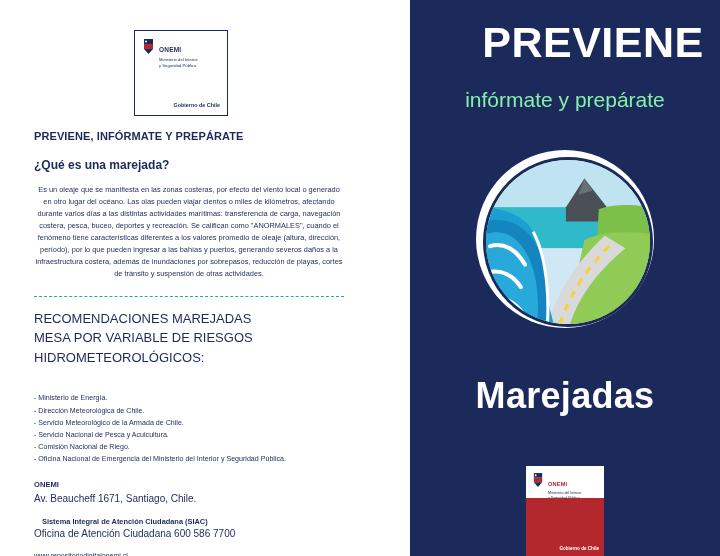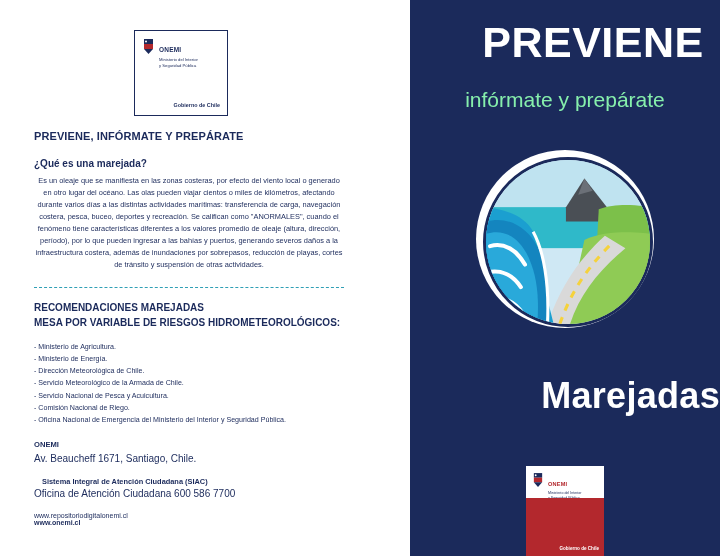--- a/index.html
+++ b/index.html
@@ -83,44 +83,44 @@
     width: 310px;
   }
   .title-main {
     font-size: 11px;
     font-weight: bold;
     color: #1b2a5b;
     letter-spacing: .1px;
     margin: 0 0 16px 0;
   }
   .subtitle {
-    font-size: 10px;
-    font-weight: bold;
-    color: #1b2a5b;
-    margin: 0 0 6px 0;
+    font-size: 12px;
+    font-weight: bold;
+    color: #1b2a5b;
+    margin: 0 0 12px 0;
   }
   .body-text {
     font-size: 7.4px;
     color: #1b2a5b;
     line-height: 1.62;
     margin: 0;
     text-align: center;
   }
   .dashed-sep {
     margin: 16px 0 12px 0;
     border-top: 1.4px dashed #2f9fb5;
     height: 0;
     width: 100%;
   }
   .rec-title {
-    font-size: 10px;
-    font-weight: bold;
+    font-size: 13px;
+    font-weight: normal;
     color: #1b2a5b;
     line-height: 1.5;
-    margin: 0 0 11px 0;
+    margin: 0 0 25px 0;
   }
   .rec-list {
     list-style: none;
     margin: 0;
     padding: 0;
   }
   .rec-list li {
     font-size: 7.1px;
     color: #1b2a5b;
     line-height: 1.72;
@@ -209,21 +209,21 @@
     overflow: hidden;
     position: relative;
     background: #cfe8f4;
   }
   .badge-inner svg { display:block; width:100%; height:100%; }
   .cover-word {
     position: absolute;
     top: 375px;
     left: 0;
     width: 100%;
-    text-align: right;
+    text-align: center;
     font-size: 36px;
     font-weight: bold;
     color: #ffffff;
     letter-spacing: .3px;
   }
   .cover-logo {
     position: absolute;
     left: 50%;
     transform: translateX(-50%);
     bottom: 0;
@@ -299,21 +299,20 @@
       <p class="body-text">Es un oleaje que se manifiesta en las zonas costeras, por efecto del viento local o generado en otro lugar del océano. Las olas pueden viajar cientos o miles de kilómetros, afectando durante varios días a las distintas actividades marítimas: transferencia de carga, navegación costera, pesca, buceo, deportes y recreación. Se califican como "ANORMALES", cuando el fenómeno tiene características diferentes a los valores promedio de oleaje (altura, dirección, período), por lo que pueden ingresar a las bahías y puertos, generando severos daños a la infraestructura costera, además de inundaciones por sobrepasos, reducción de playas, cortes de tránsito y suspensión de otras actividades.</p>
 
       <div class="dashed-sep"></div>
 
       <div class="rec-title">
         <div>RECOMENDACIONES MAREJADAS</div>
         <div>MESA POR VARIABLE DE RIESGOS HIDROMETEOROLÓGICOS:</div>
       </div>
 
       <ul class="rec-list">
-        <li>- Ministerio de Agricultura.</li>
         <li>- Ministerio de Energía.</li>
         <li>- Dirección Meteorológica de Chile.</li>
         <li>- Servicio Meteorológico de la Armada de Chile.</li>
         <li>- Servicio Nacional de Pesca y Acuicultura.</li>
         <li>- Comisión Nacional de Riego.</li>
         <li>- Oficina Nacional de Emergencia del Ministerio del Interior y Seguridad Pública.</li>
       </ul>
 
       <div class="contact-block">
         <div class="contact-heading">ONEMI</div>

